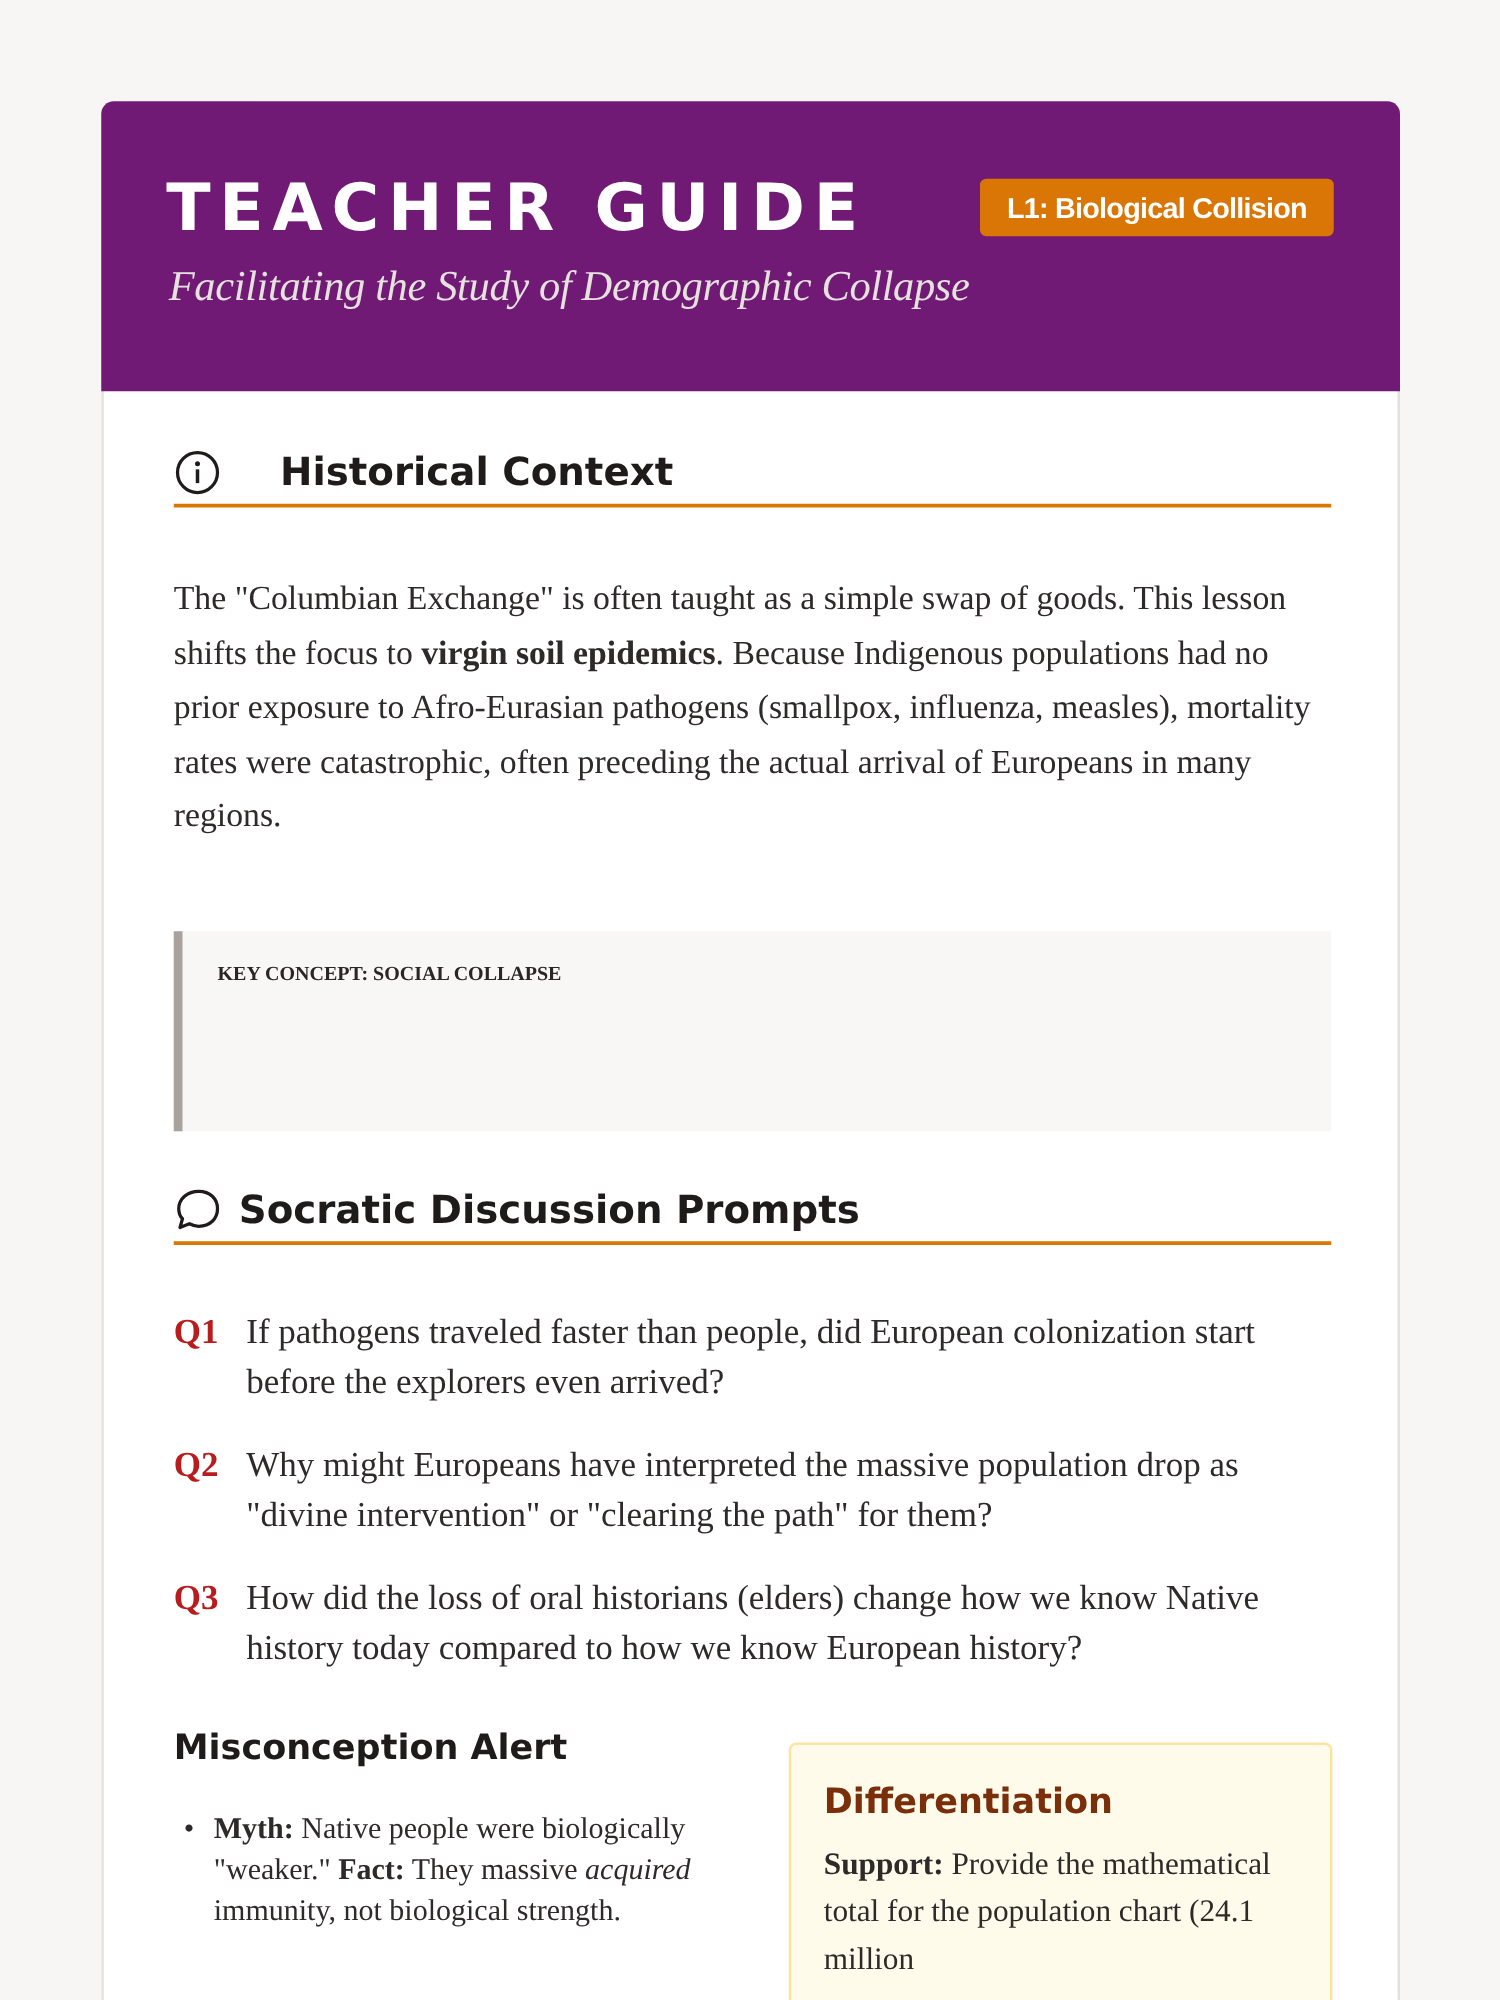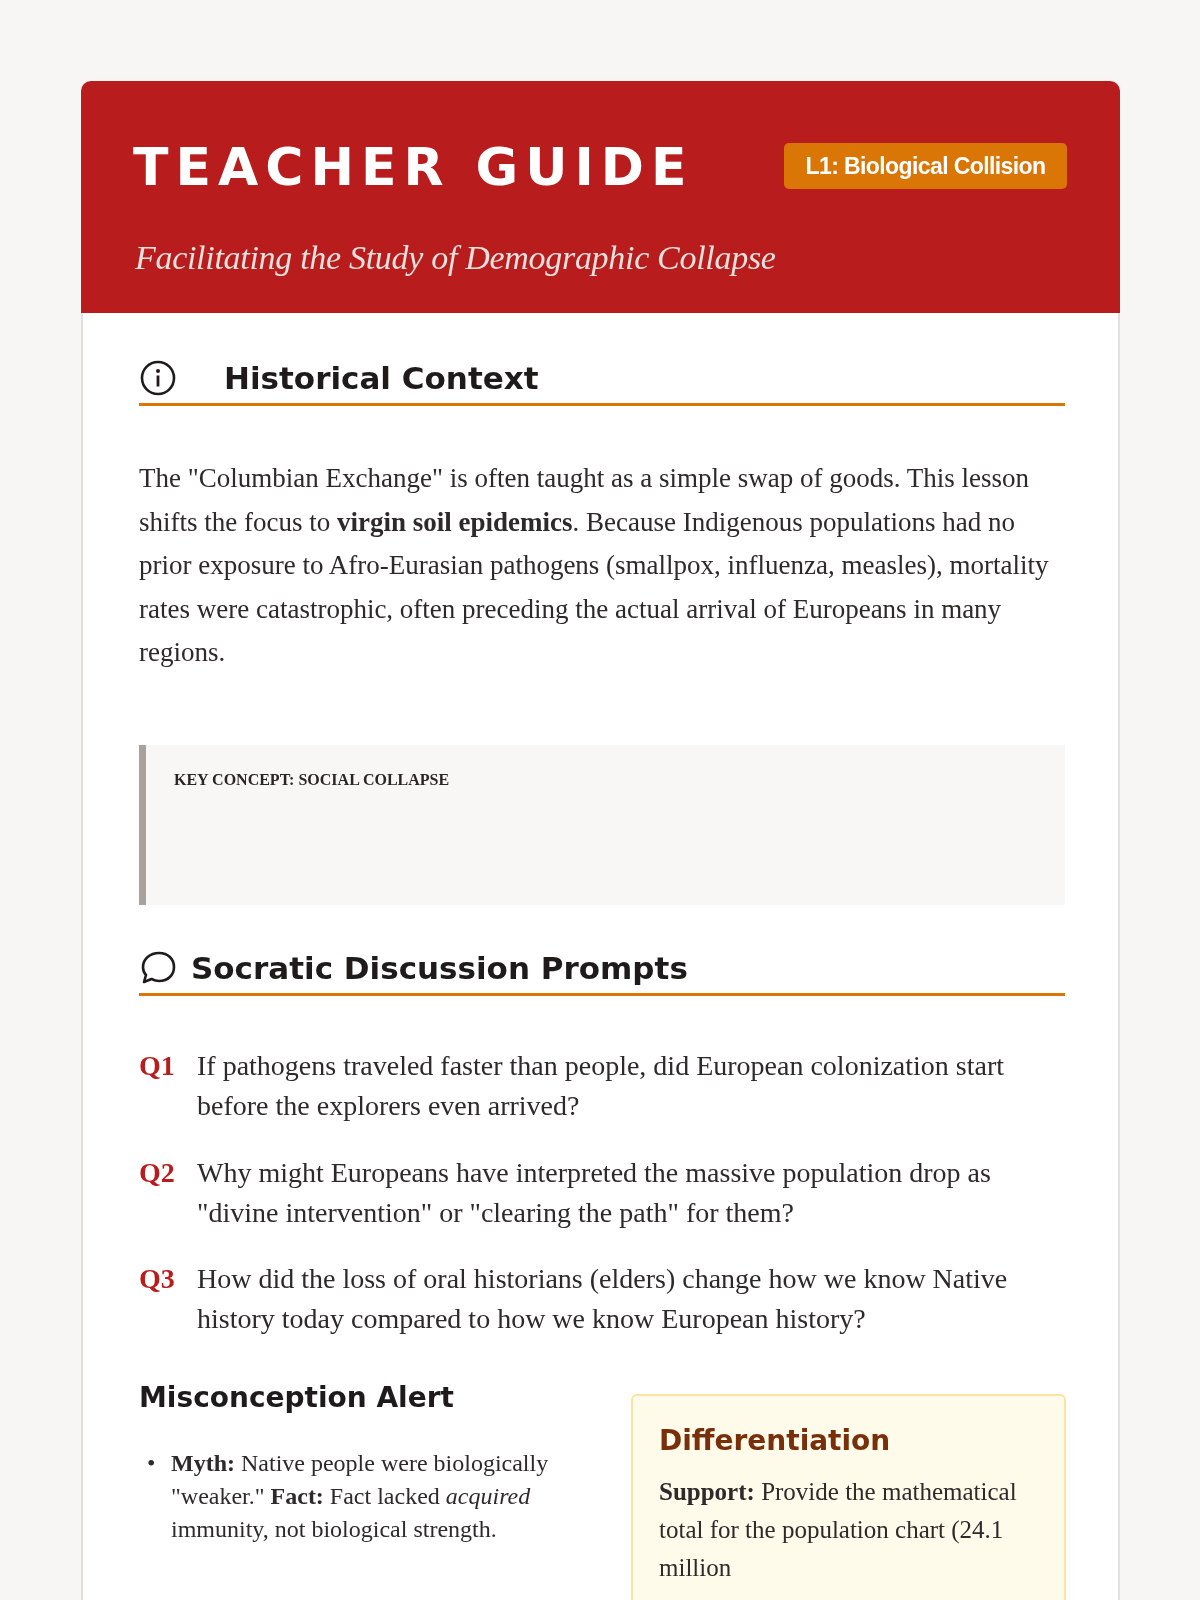--- a/index.html
+++ b/index.html
@@ -11,39 +11,39 @@
   }
   .card {
     position: absolute; left: 81px; top: 81px; width: 1039px; height: 1560px;
     background: #ffffff;
     border-left: 2px solid #e3e1df; border-right: 2px solid #e3e1df;
     border-radius: 10px 10px 0 0;
     box-sizing: border-box;
   }
   .header {
     position: absolute; left: 0; top: 0; right: 0; height: 232px;
-    background: #b91c1c; border-radius: 10px 10px 0 0;
+    background: #701a75; border-radius: 10px 10px 0 0;
     margin: 0 -2px;
   }
   .title {
     position: absolute; left: 52px; top: 54px;
     font-family: "DejaVu Sans", sans-serif; font-weight: bold;
     font-size: 52px; letter-spacing: 7px; color: #ffffff; line-height: 64px;
   }
   .badge {
     position: absolute; left: 703px; top: 62px; width: 283px; height: 46px;
     background: #d97606; border-radius: 5px; color: #fff;
     font-family: Liberation Sans, sans-serif; font-weight: bold; font-size: 23px;
     letter-spacing: -0.6px;
     display: flex; align-items: center; justify-content: center;
   }
   .subtitle {
     position: absolute; left: 54px; top: 130px;
     font-family: "Liberation Serif", serif; font-style: italic;
-    font-size: 34px; color: #e5e2de; letter-spacing: -0.3px; margin-top: 28px;
+    font-size: 34px; color: #e5e2de; letter-spacing: -0.3px;
   }
   .section-head {
     position: absolute; left: 56px; width: 926px; height: 50px;
     border-bottom: 3px solid #d97606;
     display: flex; align-items: center;
   }
   .section-head .icon { width: 38px; height: 38px; margin-right: 14px; }
   .section-head .h {
     font-family: "DejaVu Sans", sans-serif; font-weight: bold; font-size: 31px; color: #1f1b1b;
   }
@@ -132,21 +132,21 @@
   </div>
   <div class="q" style="top:1178px;">
     <span class="num">Q3</span>
     <span>How did the loss of oral historians (elders) change how we know Native history today compared to how we know European history?</span>
   </div>
 
   <div class="misc-h">Misconception Alert</div>
   <div class="misc-list">
     <div style="position:relative;">
       <span class="bullet">•</span>
-      <div class="txt"><b>Myth:</b><span> Native people were biologically "weaker." </span><b>Fact:</b><span> Fact lacked </span><i>acquired</i><span> immunity, not biological strength.</span></div>
+      <div class="txt"><b>Myth:</b><span> Native people were biologically "weaker." </span><b>Fact:</b><span> They massive </span><i>acquired</i><span> immunity, not biological strength.</span></div>
     </div>
   </div>
 
   <div class="diff">
     <div class="dh">Differentiation</div>
     <div class="dt"><b>Support:</b><span> Provide the mathematical total for the population chart (24.1 million</span></div>
   </div>
 </div>
 
 </body></html>

